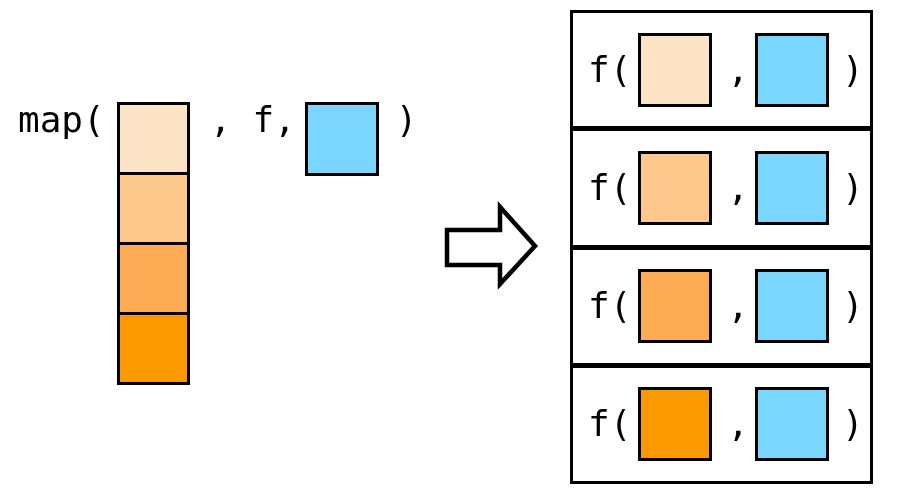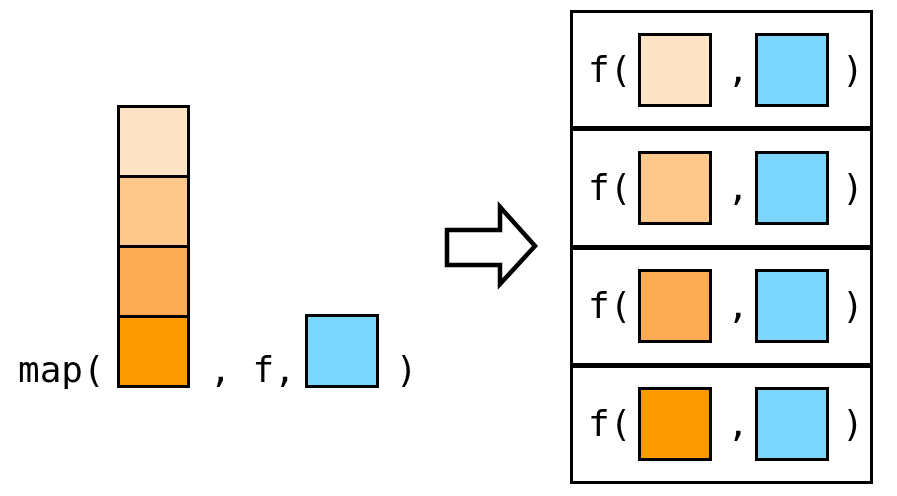--- a/index.html
+++ b/index.html
@@ -15,21 +15,21 @@
   }
   .token { line-height: 1; white-space: pre; }
 
   
   .expr {
     position: absolute;
     left: 18px;
     top: 102px;
     height: 286px;
     display: flex;
-    align-items: flex-end;
+    align-items: flex-start;
   }
   .stack {
     margin-left: 12px;
     width: 73px;
     height: 283px;
     display: flex;
     flex-direction: column;
     box-sizing: border-box;
   }
   .stack-cell {

